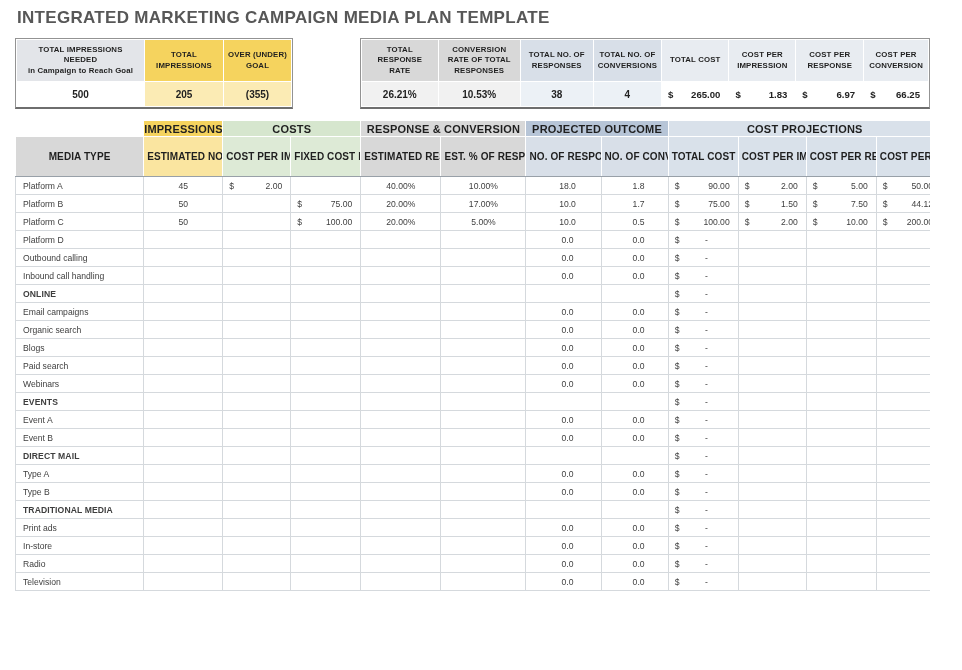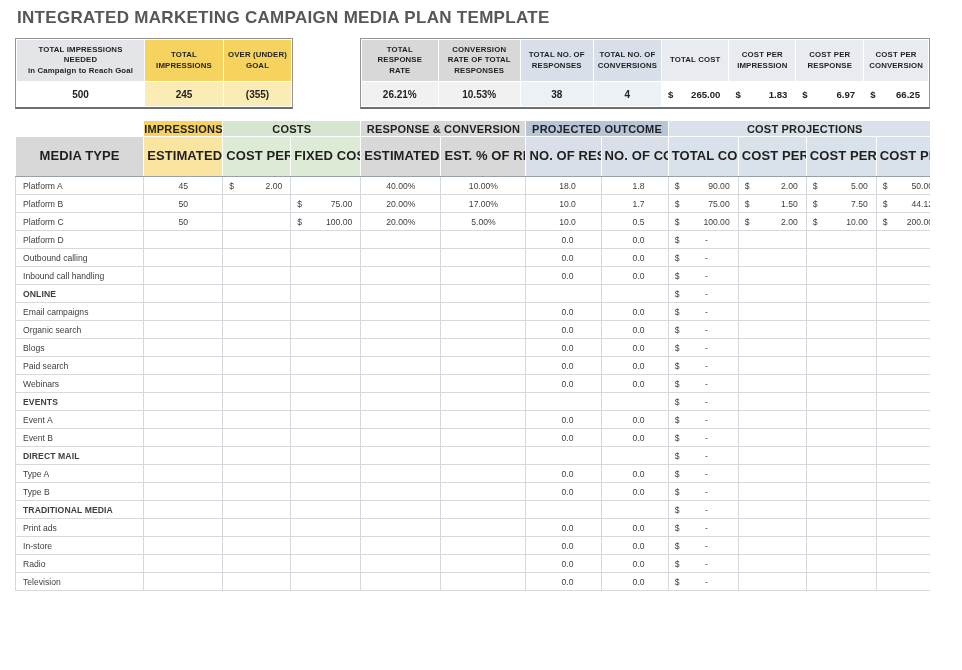--- a/index.html
+++ b/index.html
@@ -56,21 +56,21 @@
   th.g-blank{background:#fff;border:none;}
   th.g-gold{background:var(--gold);}
   th.g-green{background:var(--green);}
   th.g-gray{background:var(--gray-header);}
   th.g-blue{background:var(--steel-blue);}
   th.g-bluelight{background:var(--blue-band);margin-left:34px;}
   th.edge-r{border-right:1px solid #9E9E9E;}
 
   
   tr.chrow th{height:40px;border:1px solid #fff;border-bottom:1px solid #98A0A8;
-              font-size:13px;font-weight:bold;color:var(--ink);text-align:center;
+              font-size:10px;font-weight:bold;color:var(--ink);text-align:center;
               vertical-align:middle;line-height:1.3;padding:2px 3px;white-space:normal;
               letter-spacing:.1px;}
   th.h-media{background:var(--gray-header);text-align:left;padding-left:7px;
              font-size:8.2px;border-left:1px solid #9E9E9E;}
   th.h-goldlight{background:var(--gold-light);}
   th.h-greenlight{background:var(--green-light);}
   th.h-gray{background:var(--gray-header);}
   th.h-bluesub{background:var(--blue-header);}
   th.h-costsub{background:var(--blue-band);}
 
@@ -107,21 +107,21 @@
       <tr>
         <th class="goal">
           <div>TOTAL IMPRESSIONS NEEDED</div>
           <div>in Campaign to Reach Goal</div>
         </th>
         <th class="gold">TOTAL IMPRESSIONS</th>
         <th class="gold">OVER (UNDER) GOAL</th>
       </tr>
       <tr>
         <td class="white">500</td>
-        <td class="goldpale">245</td>
+        <td class="goldpale">205</td>
         <td class="goldpale">(355)</td>
       </tr>
       </tbody>
     </table>
   </div>
 
   <div class="sumwrap" id="sumwrap-right">
     <table class="summary" id="summary-right">
         <colgroup>
           <col style="width: 80px;">

